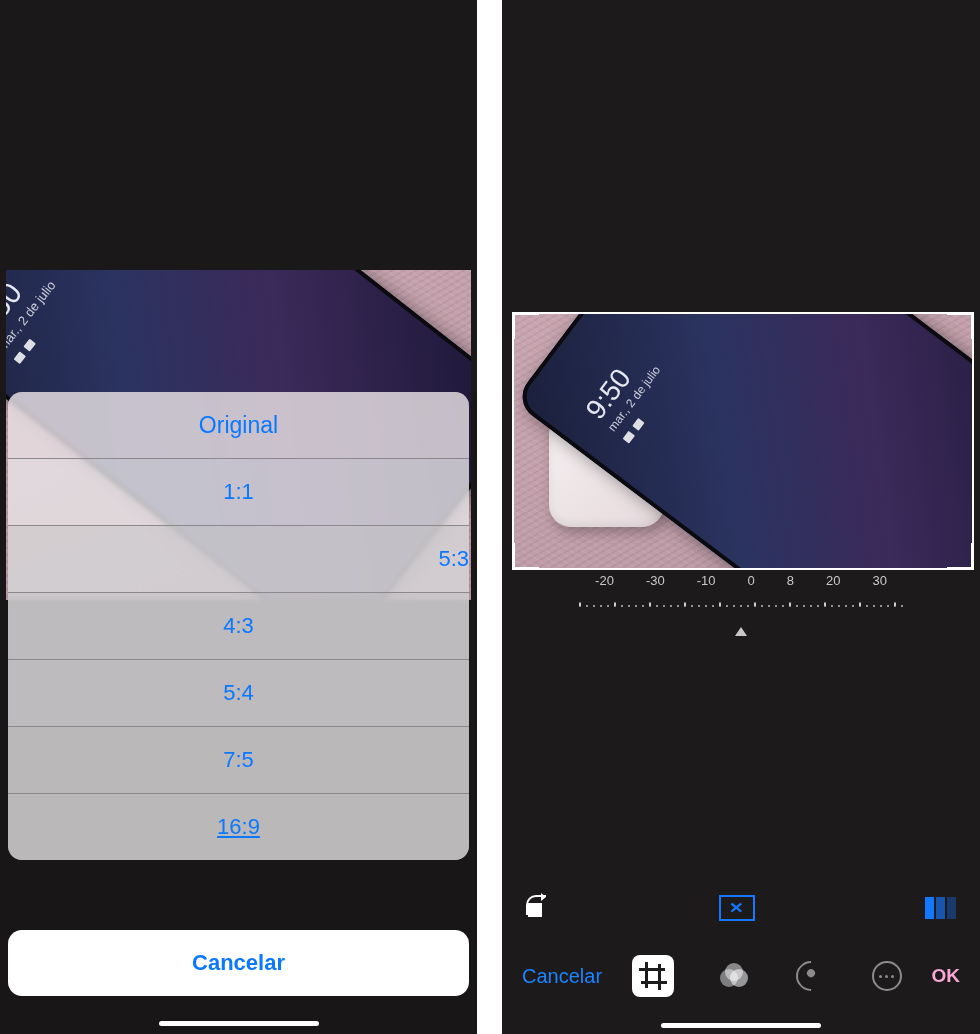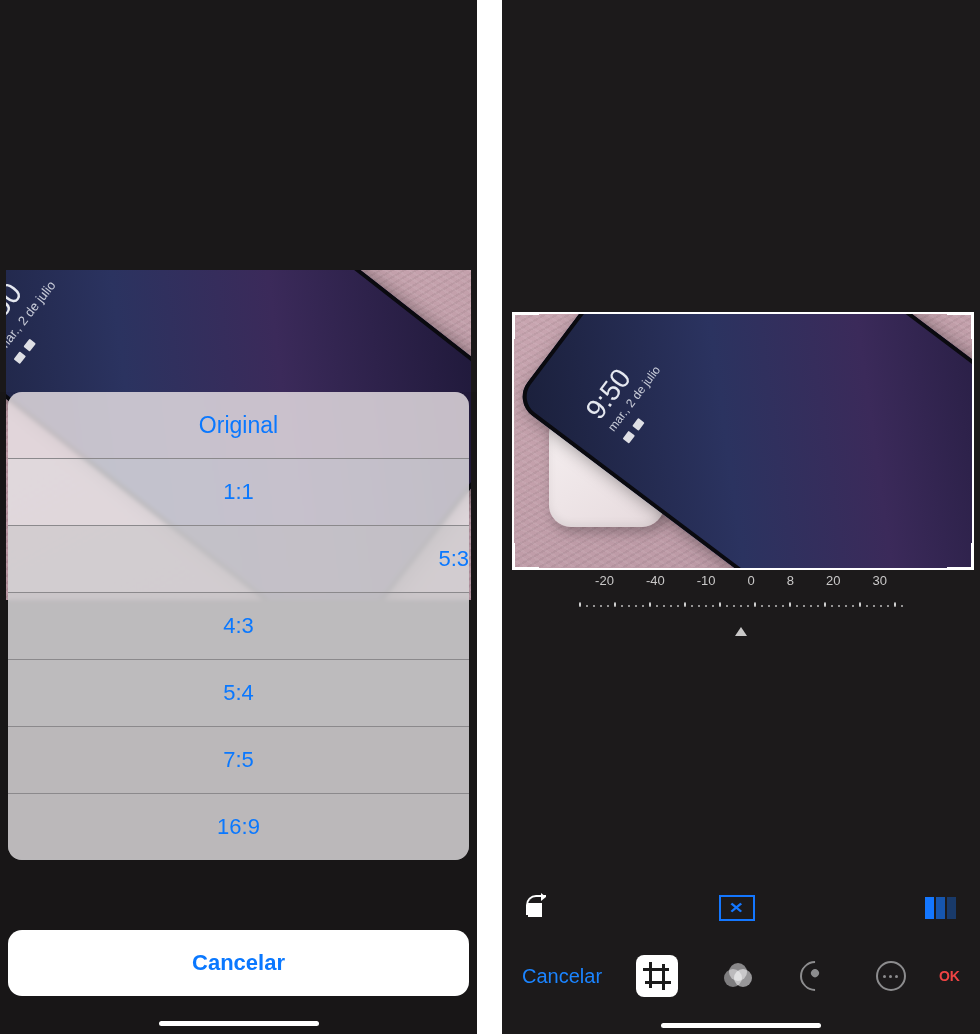--- a/index.html
+++ b/index.html
@@ -65,21 +65,21 @@
     height:66px; line-height:66px; text-align:center;
     font-size:22px; color:#0a78ff;
     border-bottom:1px solid #8b898c;
   }
   .sheet-row.tinted-1{background:rgba(230,220,225,.6);}
   .sheet-row.tinted-2{background:rgba(230,225,230,.55);}
   .sheet-row.tinted-3{background:rgba(225,220,222,.55);}
   .sheet-row.grey{background:rgba(208,206,208,.75);text-align:right;}
   .sheet-row.grey2{background:rgba(200,198,200,.8);}
   .sheet-row.grey3{background:rgba(196,194,196,.82);}
-  .sheet-row.grey4{background:rgba(196,194,196,.82); border-bottom:none;}
+  .sheet-row.grey4{background:rgba(196,194,196,.82); border-bottom:none;text-decoration:underline;}
 
   .sheet-row:first-child{font-size:23px;}
 
   .cancel-sheet {
     position:absolute; left:8px; right:8px; top:930px;
     height:66px; border-radius:14px; background:#fff;
     text-align:center; line-height:66px; font-size:22px; font-weight:600;
     color:#0a78ff;
   }
 
@@ -127,21 +127,21 @@
   .compare-icon i:nth-child(1){height:22px;}
   .compare-icon i:nth-child(2){height:22px;opacity:.65;}
   .compare-icon i:nth-child(3){height:22px;opacity:.35;}
 
   .bottom-bar{
     position:absolute; left:0; right:0; top:946px; height:60px;
     display:flex; align-items:center; justify-content:space-between;
     padding:0 20px;
   }
   .bb-cancel{color:#1b84ff;font-size:20px;}
-  .bb-ok{color:#ef4444;font-size:14px;font-weight:600;}
+  .bb-ok{color:#f9a8d4;font-size:19px;font-weight:600;}
   .bb-icons{display:flex;gap:46px;align-items:center;}
 
   .tool-crop{width:42px;height:42px;border-radius:8px;background:#fff;display:flex;align-items:center;justify-content:center;}
   .crop-glyph{position:relative;width:22px;height:22px;}
   .crop-glyph::before,.crop-glyph::after{content:"";position:absolute;background:#1b1b1b;}
   .crop-glyph::before{left:3px;top:-3px;width:3px;height:26px;}
   .crop-glyph::after{left:-3px;top:3px;width:26px;height:3px;}
   .crop-glyph .b1{position:absolute;right:3px;bottom:-3px;width:3px;height:26px;background:#1b1b1b;}
   .crop-glyph .b2{position:absolute;right:-3px;bottom:3px;width:26px;height:3px;background:#1b1b1b;}
 
@@ -212,21 +212,21 @@
     </div>
     <span class="crop-corner cc-tl"></span>
     <span class="crop-corner cc-tr"></span>
     <span class="crop-corner cc-bl"></span>
     <span class="crop-corner cc-br"></span>
   </div>
 
   <div class="dial">
     <div class="dial-nums">
       <span>-20</span>
-      <span>-40</span>
+      <span>-30</span>
       <span>-10</span>
       <span>0</span>
       <span>8</span>
       <span>20</span>
       <span>30</span>
     </div>
     <div class="dial-dots">
       <i></i>
         <i></i>
         <i></i>

